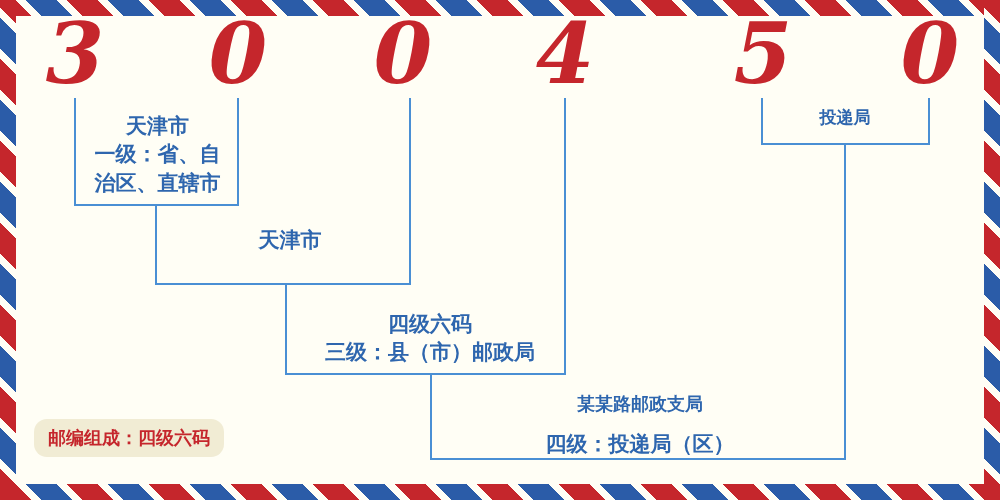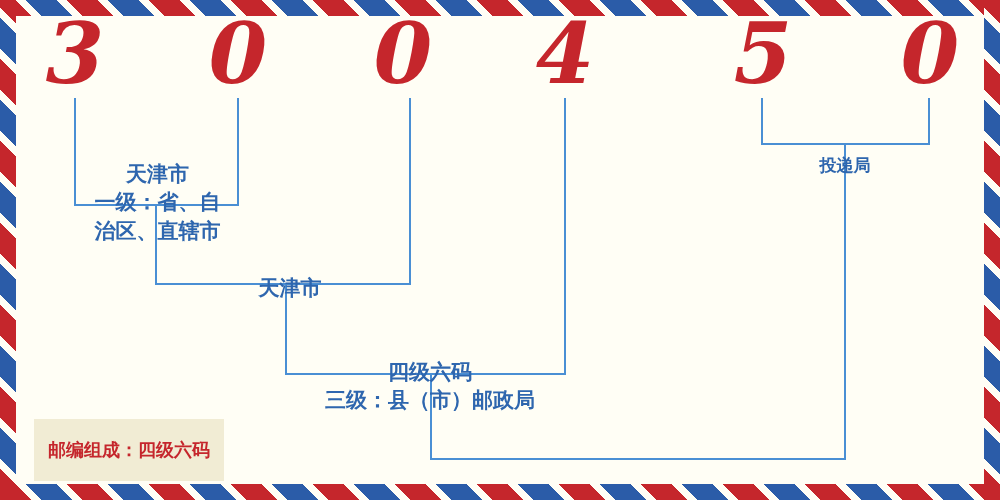--- a/index.html
+++ b/index.html
@@ -51,45 +51,45 @@
     background: var(--line-blue, #4a8fd4);
   }
   .ln.v { width: 2px; }
   .ln.h { height: 2px; }
 
   
   .label-group {
     position: absolute;
     text-align: center;
     color: var(--text-blue, #2e66ae);
-    margin-top: 48px;
   }
   .lbl-title {
     font-size: 21px;
     font-weight: bold;
     line-height: 1.35;
   }
   .lbl-desc {
     font-size: 21px;
     font-weight: bold;
     line-height: 1.35;
   }
   .label-group.wide-gap .lbl-title { margin-bottom: 14px; }
 
   
   .footer-note {
     position: absolute;
     left: 34px;
     top: 419px;
-    padding: 20px 14px;
+    padding: 8px 14px;
     background: var(--footer-bg, #f1ecd4);
     color: var(--footer-red, #c5262c);
     font-size: 18px;
     font-weight: bold;
     line-height: 22px;
+    border-radius: 13px;
   }
 </style>
 </head>
 <body>
 
 <div class="canvas">
 
   <div class="stripe top"></div>
   <div class="stripe bottom"></div>
   <div class="stripe left"></div>
@@ -129,20 +129,24 @@
 
   <div class="label-group" style="left:185px;top:226px;width:210px">
     <div class="lbl-title">天津市</div>
   </div>
 
   <div class="label-group" style="left:270px;top:310px;width:320px">
     <div class="lbl-title">四级六码</div>
     <div class="lbl-desc">三级：县（市）邮政局</div>
   </div>
 
+  <div class="label-group wide-gap" style="left:480px;top:392px;width:320px">
+    <div class="lbl-title" style="font-size:18px">某某路邮政支局</div>
+    <div class="lbl-desc">四级：投递局（区）</div>
+  </div>
 
   <div class="label-group" style="left:780px;top:106px;width:130px">
     <div class="lbl-title" style="font-size:17px">投递局</div>
   </div>
 
   <div class="footer-note">邮编组成：四级六码</div>
 
 </div>
 
 </body></html>

